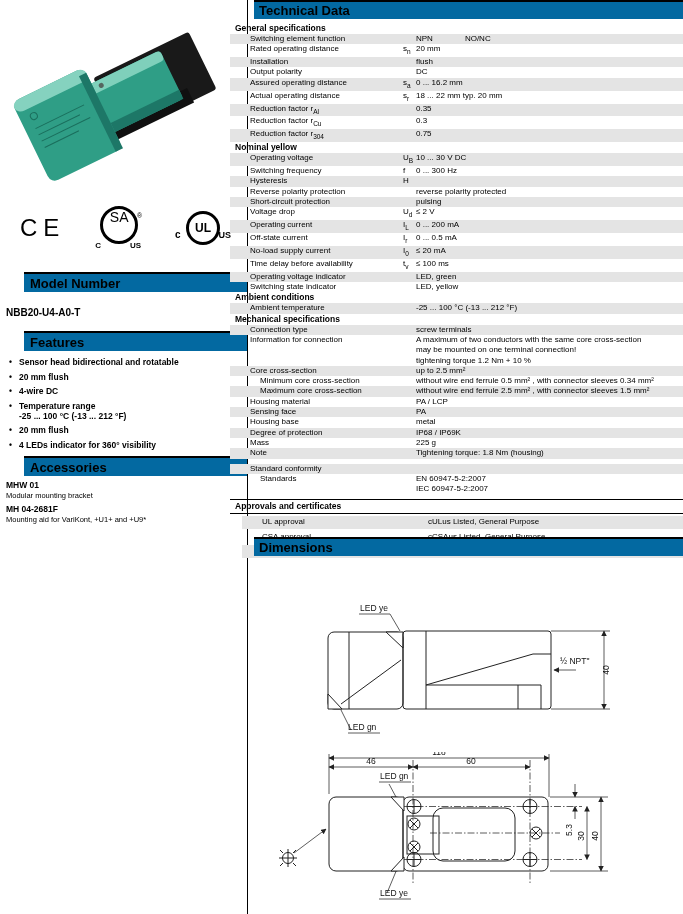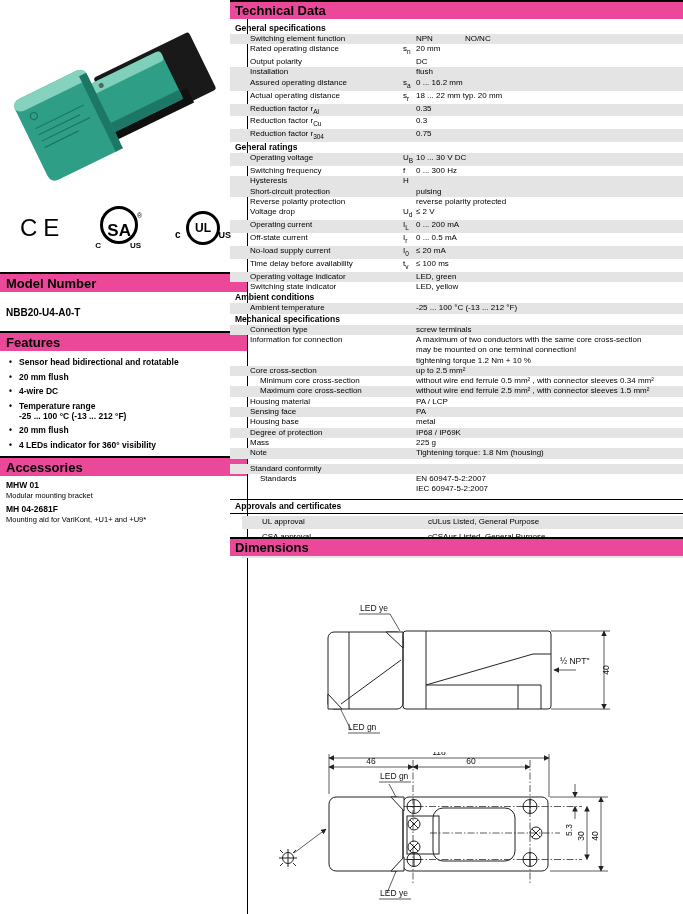--- a/index.html
+++ b/index.html
@@ -6,34 +6,34 @@
   body{width:683px;height:914px;background:#fff;color:#000;
        font-family:"Liberation Sans",sans-serif;position:relative;overflow:hidden;}
   .page{position:absolute;inset:0;}
 
   
   .left-col{position:absolute;left:0;top:0;width:248px;height:914px;
             border-right:1.5px solid #000;box-sizing:border-box;}
   .right-col{position:absolute;left:230px;top:0;width:453px;height:914px;}
 
   
-  .bar{background:#ec4899;border-top:2px solid #000;font-weight:bold;box-sizing:border-box;}
+  .bar{background:#0369a1;border-top:2px solid #000;font-weight:bold;box-sizing:border-box;margin-left:24px;}
   .rbar{font-size:13px;height:19px;line-height:16px;padding:1px 5px 0;}
   .lbar{font-size:13px;height:20px;line-height:17px;padding:1px 6px 0;}
 
   
   .photo{margin-top:14px;height:186px;}
   .marks{height:52px;display:flex;align-items:center;justify-content:space-between;
          padding:0 16px 0 20px;margin-top:2px;}
   .ce{font-size:24px;letter-spacing:6px;font-weight:500;}
   .mark{position:relative;}
   .csa{width:48px;height:48px;}
   .csa-circle{width:32px;height:32px;border:3.5px solid #000;border-radius:50%;
-      display:flex;align-items:flex-end;justify-content:center;
-      font-weight:bold;font-size:17px;margin:2px 0 0 5px;}
+      display:flex;align-items:flex-start;justify-content:center;
+      font-weight:normal;font-size:14px;margin:2px 0 0 5px;}
   .csa-reg{position:absolute;right:1px;top:8px;font-size:7px;}
   .csa-c{position:absolute;left:0;bottom:2px;font-size:8px;font-weight:bold;}
   .csa-us{position:absolute;right:2px;bottom:2px;font-size:8px;font-weight:bold;}
   .ulm{width:58px;height:42px;}
   .ul-circle{width:28px;height:28px;border:3px solid #000;border-radius:50%;
       display:flex;align-items:center;justify-content:center;
       font-weight:bold;font-size:12px;margin:4px 0 0 13px;}
   .ul-c{position:absolute;left:2px;bottom:9px;font-size:10px;font-weight:bold;}
   .ul-us{position:absolute;right:0;bottom:9px;font-size:9px;font-weight:bold;}
 
@@ -153,29 +153,29 @@
           <div class="trow shade">
             <span class="rlabel">Switching element function</span>
             <span class="rsym"></span>
             <span class="rval">NPN<span class="v2">NO/NC</span></span>
           </div>
           <div class="trow">
             <span class="rlabel">Rated operating distance</span>
             <span class="rsym">s<sub>n</sub></span>
             <span class="rval">20 mm</span>
           </div>
+          <div class="trow shade">
+            <span class="rlabel">Installation</span>
+            <span class="rsym"></span>
+            <span class="rval">flush</span>
+          </div>
           <div class="trow">
             <span class="rlabel">Output polarity</span>
             <span class="rsym"></span>
             <span class="rval">DC</span>
-          </div>
-          <div class="trow shade">
-            <span class="rlabel">Installation</span>
-            <span class="rsym"></span>
-            <span class="rval">flush</span>
           </div>
           <div class="trow shade">
             <span class="rlabel">Assured operating distance</span>
             <span class="rsym">s<sub>a</sub></span>
             <span class="rval">0 ... 16.2 mm</span>
           </div>
           <div class="trow">
             <span class="rlabel">Actual operating distance</span>
             <span class="rsym">s<sub>r</sub></span>
             <span class="rval">18 ... 22 mm typ. 20 mm</span>
@@ -190,44 +190,44 @@
             <span class="rsym"></span>
             <span class="rval">0.3</span>
           </div>
           <div class="trow shade">
             <span class="rlabel">Reduction factor r<sub>304</sub></span>
             <span class="rsym"></span>
             <span class="rval">0.75</span>
           </div>
         </div>
         <div class="tsection">
-          <div class="tsec-title">General ratings</div>
+          <div class="tsec-title">Nominal yellow</div>
           <div class="trow shade">
             <span class="rlabel">Operating voltage</span>
             <span class="rsym">U<sub>B</sub></span>
             <span class="rval">10 ... 30 V DC</span>
           </div>
           <div class="trow">
             <span class="rlabel">Switching frequency</span>
             <span class="rsym">f</span>
             <span class="rval">0 ... 300 Hz</span>
           </div>
           <div class="trow shade">
             <span class="rlabel">Hysteresis</span>
             <span class="rsym">H</span>
           </div>
+          <div class="trow">
+            <span class="rlabel">Reverse polarity protection</span>
+            <span class="rsym"></span>
+            <span class="rval">reverse polarity protected</span>
+          </div>
           <div class="trow shade">
             <span class="rlabel">Short-circuit protection</span>
             <span class="rsym"></span>
             <span class="rval">pulsing</span>
-          </div>
-          <div class="trow">
-            <span class="rlabel">Reverse polarity protection</span>
-            <span class="rsym"></span>
-            <span class="rval">reverse polarity protected</span>
           </div>
           <div class="trow">
             <span class="rlabel">Voltage drop</span>
             <span class="rsym">U<sub>d</sub></span>
             <span class="rval">≤ 2 V</span>
           </div>
           <div class="trow shade">
             <span class="rlabel">Operating current</span>
             <span class="rsym">I<sub>L</sub></span>
             <span class="rval">0 ... 200 mA</span>

